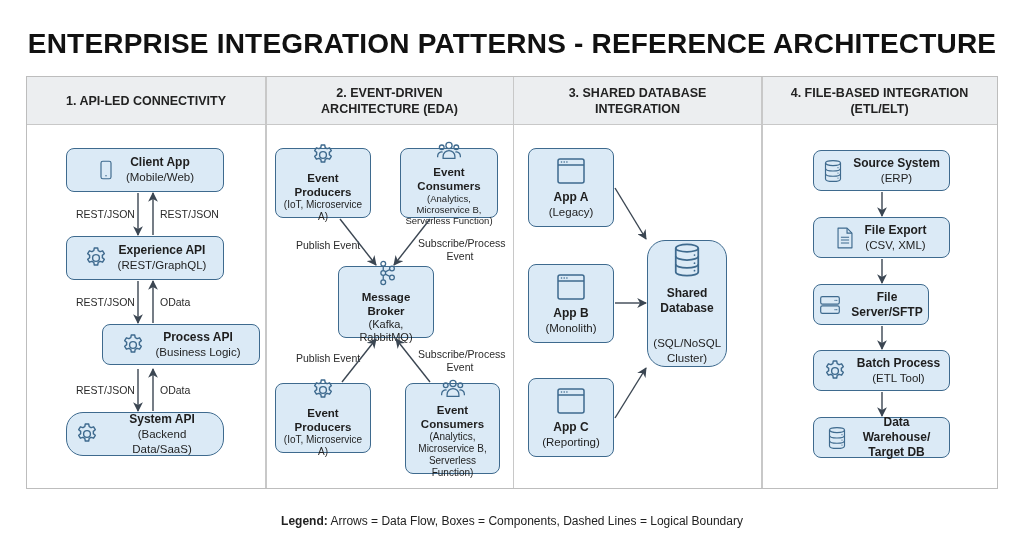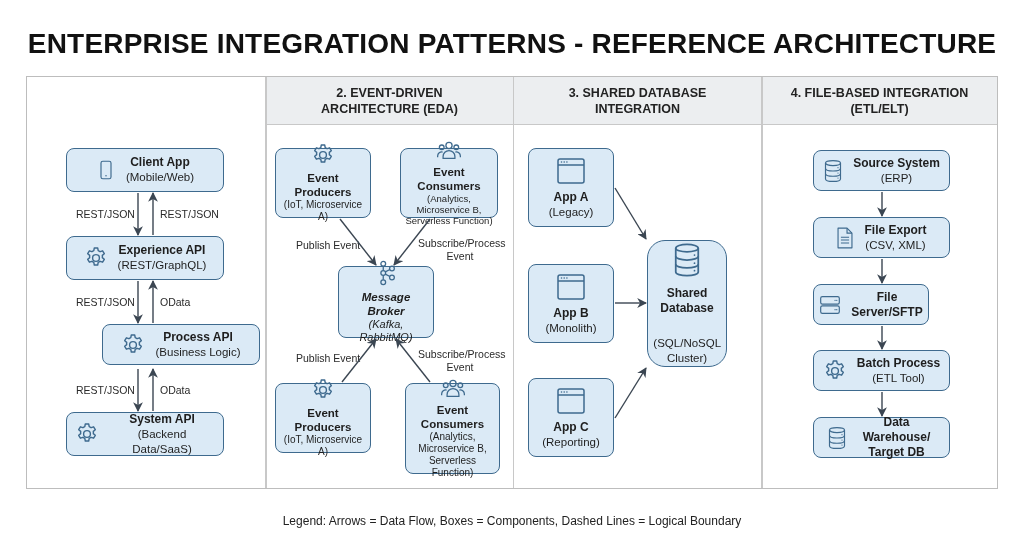--- a/index.html
+++ b/index.html
@@ -33,21 +33,21 @@
     .box .txt .s { display: block; }
     .box.row { justify-content: center; padding: 0 8px; gap: 10px; }
     .box.col { flex-direction: column; justify-content: center; padding: 4px; gap: 4px; }
     .icon { display: inline-flex; flex-shrink: 0; }
     .icon svg { display: block; }
 
     .lbl { position: absolute; font-size: 10.5px; color: #2a2a2a; text-align: center; line-height: 13px; }
     svg.arrows { position: absolute; left: 0; top: 0; width: 1024px; height: 559px; pointer-events: none; }
 
     .legend { position: absolute; left: 0; top: 514px; width: 1024px; text-align: center; font-size: 12px; color: #222; }
-    .legend b { font-weight: normal; }
+    .legend b { font-weight: bold; }
   </style>
 </head>
 <body>
 
 <svg width="0" height="0" style="position:absolute">
   <defs>
     <symbol id="sym-gear" viewBox="0 0 24 24">
       <path fill="none" stroke="#3e6a8e" stroke-width="1.4" stroke-linejoin="round" d="M10.3 2h3.4l.5 2.6a7.6 7.6 0 0 1 1.9 1.1l2.5-.9 1.7 2.9-2 1.7a7.5 7.5 0 0 1 0 2.2l2 1.7-1.7 2.9-2.5-.9a7.6 7.6 0 0 1-1.9 1.1l-.5 2.6h-3.4l-.5-2.6a7.6 7.6 0 0 1-1.9-1.1l-2.5.9-1.7-2.9 2-1.7a7.5 7.5 0 0 1 0-2.2l-2-1.7 1.7-2.9 2.5.9a7.6 7.6 0 0 1 1.9-1.1z"></path>
       <circle cx="12" cy="12" r="3.4" fill="none" stroke="#3e6a8e" stroke-width="1.4"></circle>
     </symbol>
@@ -102,20 +102,23 @@
     <marker id="arrowhead" viewBox="0 0 10 10" refX="9" refY="5" markerWidth="7" markerHeight="7" orient="auto-start-reverse">
       <path d="M0 0L10 5L0 10L3 5z" fill="#3b4652"></path>
     </marker>
   </defs>
 </svg>
 
 <div class="title">ENTERPRISE INTEGRATION PATTERNS - REFERENCE ARCHITECTURE</div>
 
 <div class="frame">
 
+  <div class="col-header" style="left:0;width:238px;">
+    <span>1. API-LED CONNECTIVITY</span>
+  </div>
   <div class="col-header" style="left:239.5px;width:246px;">
     <span><span>2. EVENT-DRIVEN</span><br><span>ARCHITECTURE (EDA)</span></span>
   </div>
   <div class="col-header" style="left:487px;width:247px;">
     <span><span>3. SHARED DATABASE</span><br><span>INTEGRATION</span></span>
   </div>
   <div class="col-header" style="left:735.5px;width:234px;text-align:center;">
     <span><span>4. FILE-BASED INTEGRATION</span><br><span>(ETL/ELT)</span></span>
   </div>
   <div class="col-divider" style="left:238px"></div>
@@ -149,21 +152,21 @@
   <span class="icon">
       <svg width="24" height="24">
         <use href="#sym-gear"></use>
       </svg>
     </span>
   <span class="txt">
       <span class="b">Process API</span>
       <span class="s">(Business Logic)</span>
     </span>
 </div>
-<div class="box row" style="left:66px;top:412px;width:158px;height:44px;">
+<div class="box row" style="left:66px;top:412px;width:158px;height:44px;border-radius:17px;">
   <span class="icon">
       <svg width="24" height="24">
         <use href="#sym-gear"></use>
       </svg>
     </span>
   <span class="txt">
       <span class="b">System API</span>
       <span class="s">(Backend Data/SaaS)</span>
     </span>
 </div>
@@ -190,21 +193,21 @@
   <span class="icon">
       <svg width="28" height="20">
         <use href="#sym-users"></use>
       </svg>
     </span>
   <span class="txt" style="font-size:9.5px;line-height:11px;">
       <span class="b" style="font-size:11.5px;line-height:14px;">Event Consumers</span>
       <span class="s">(Analytics, Microservice B, Serverless Function)</span>
     </span>
 </div>
-<div class="box col" style="left:338px;top:266px;width:96px;height:72px;font-style:italic;">
+<div class="box col" style="left:338px;top:266px;width:96px;height:72px;">
   <span class="icon">
       <svg width="22" height="26">
         <use href="#sym-hub"></use>
       </svg>
     </span>
   <span class="txt" style="font-size:11px;line-height:13px;">
       <span class="b" style="font-size:11.5px;line-height:14px;">Message Broker</span>
       <span class="s">(Kafka, RabbitMQ)</span>
     </span>
 </div>

